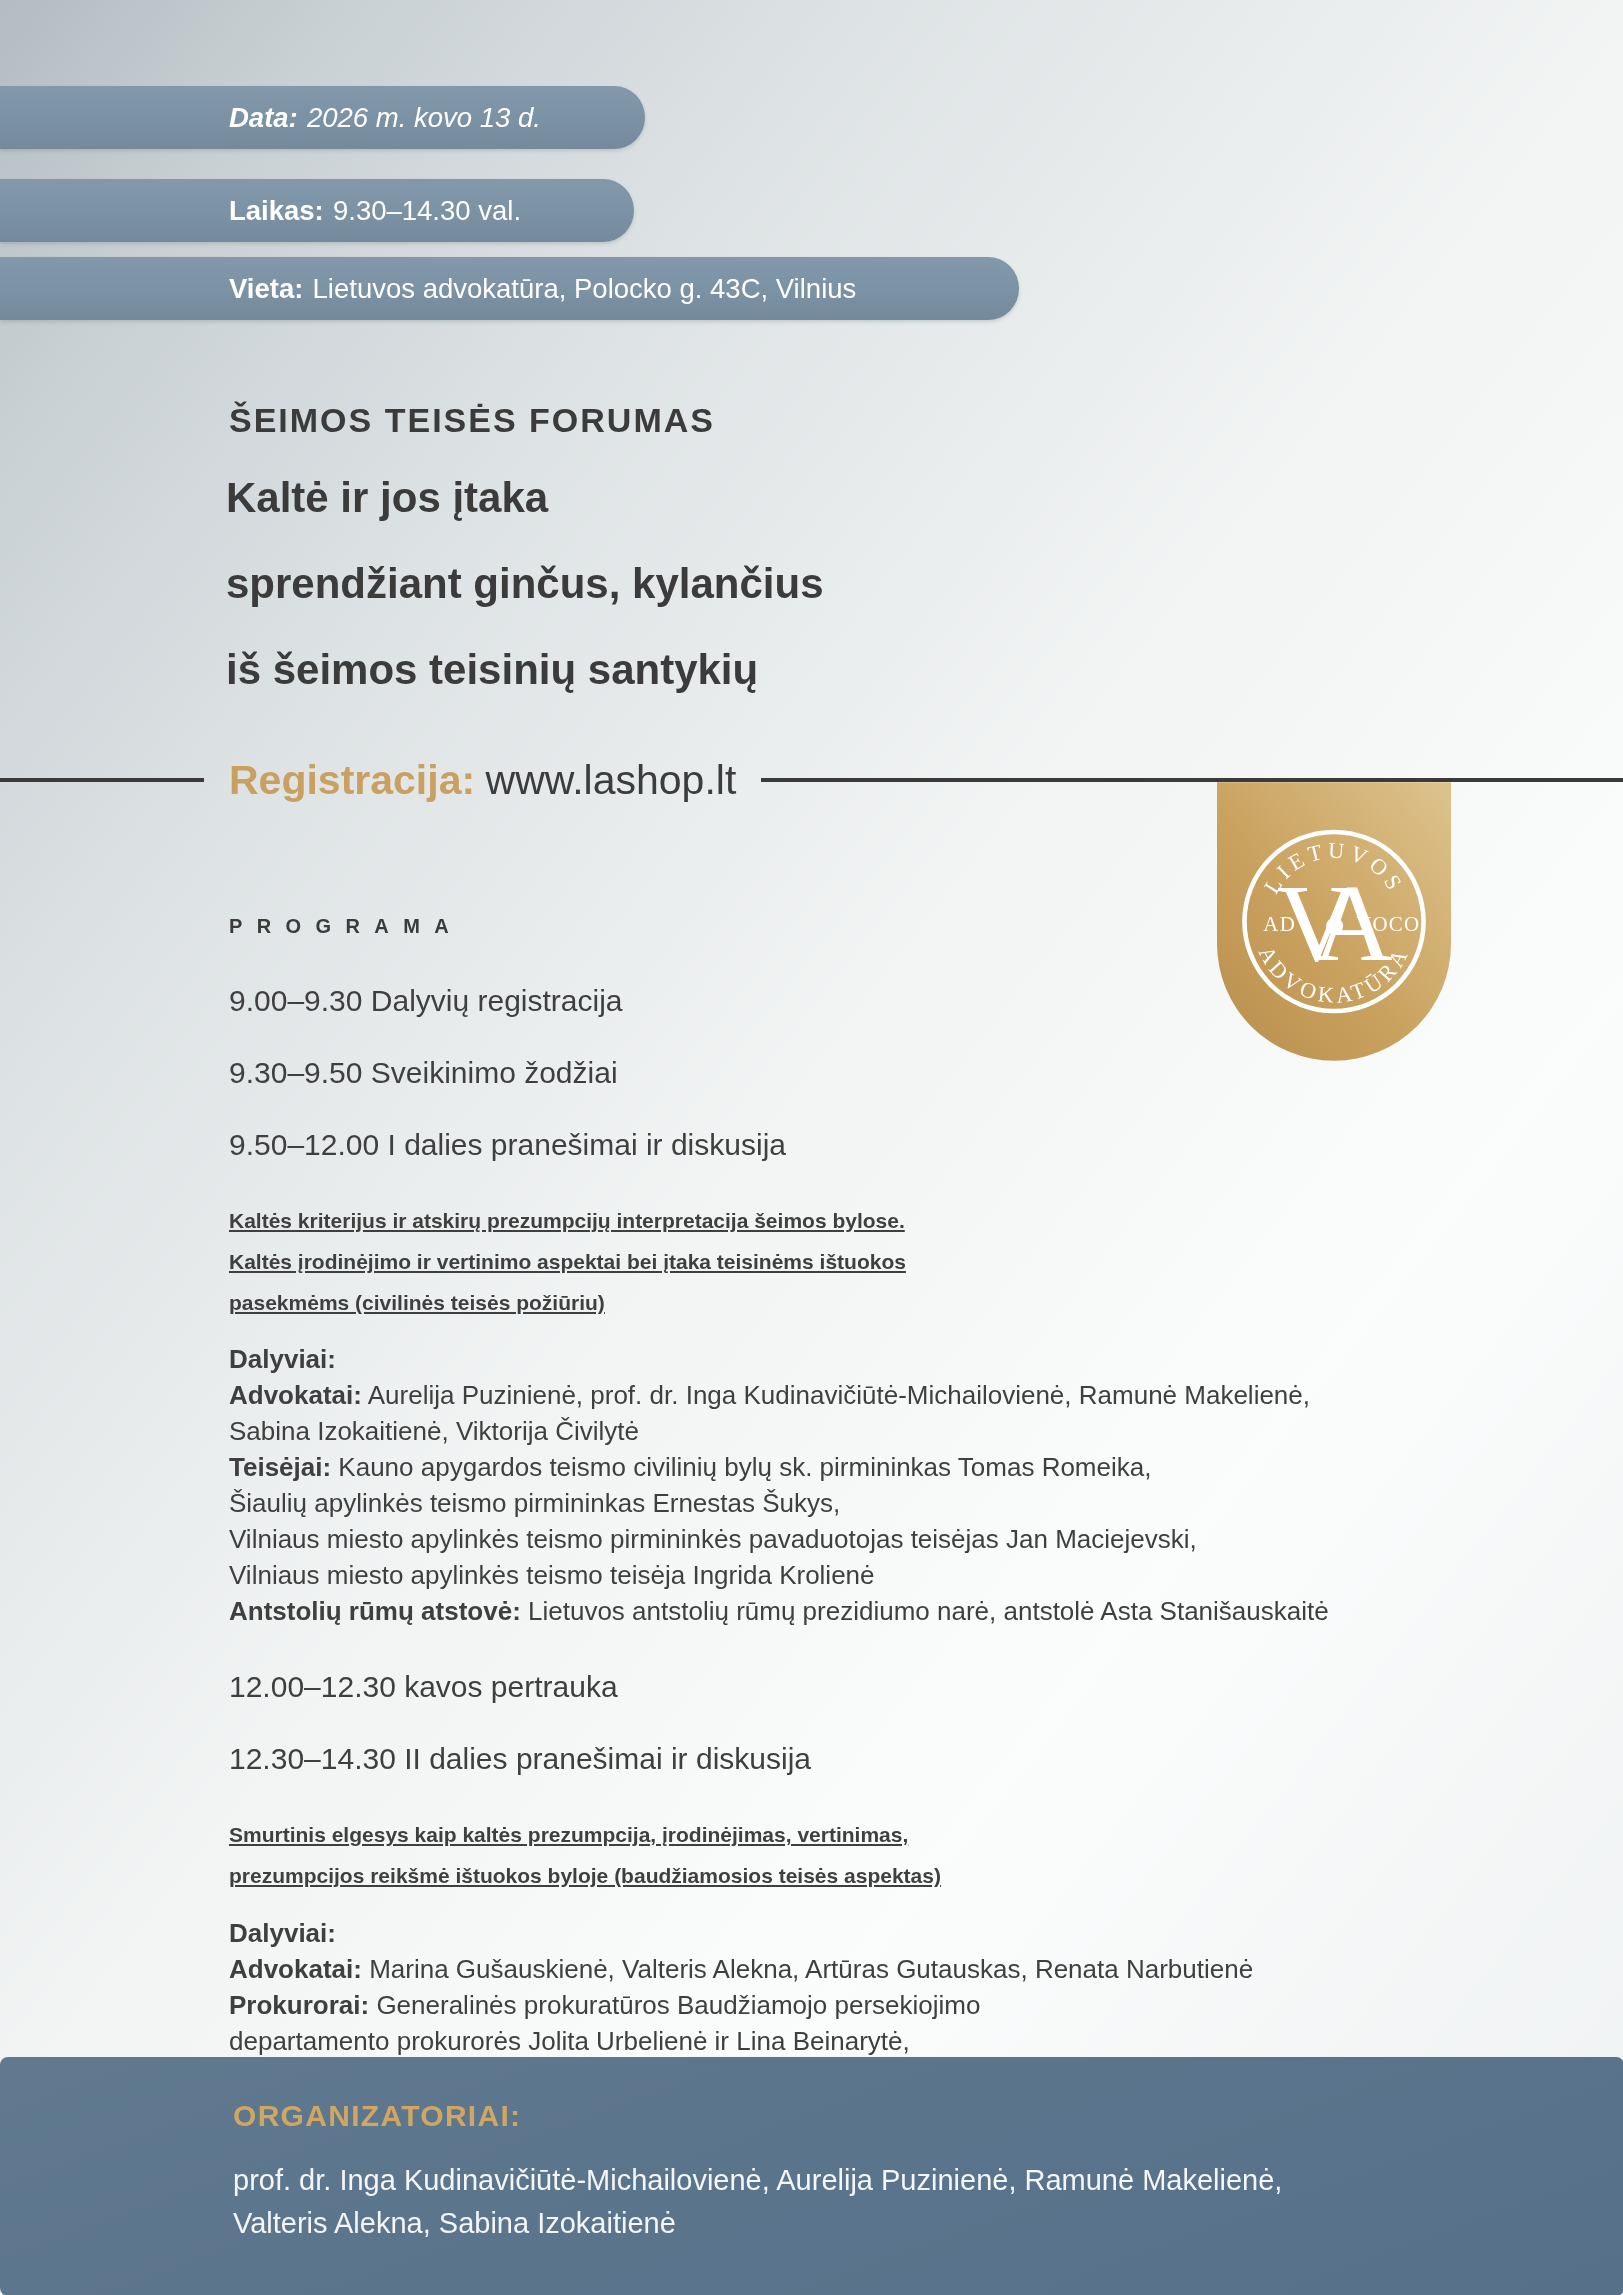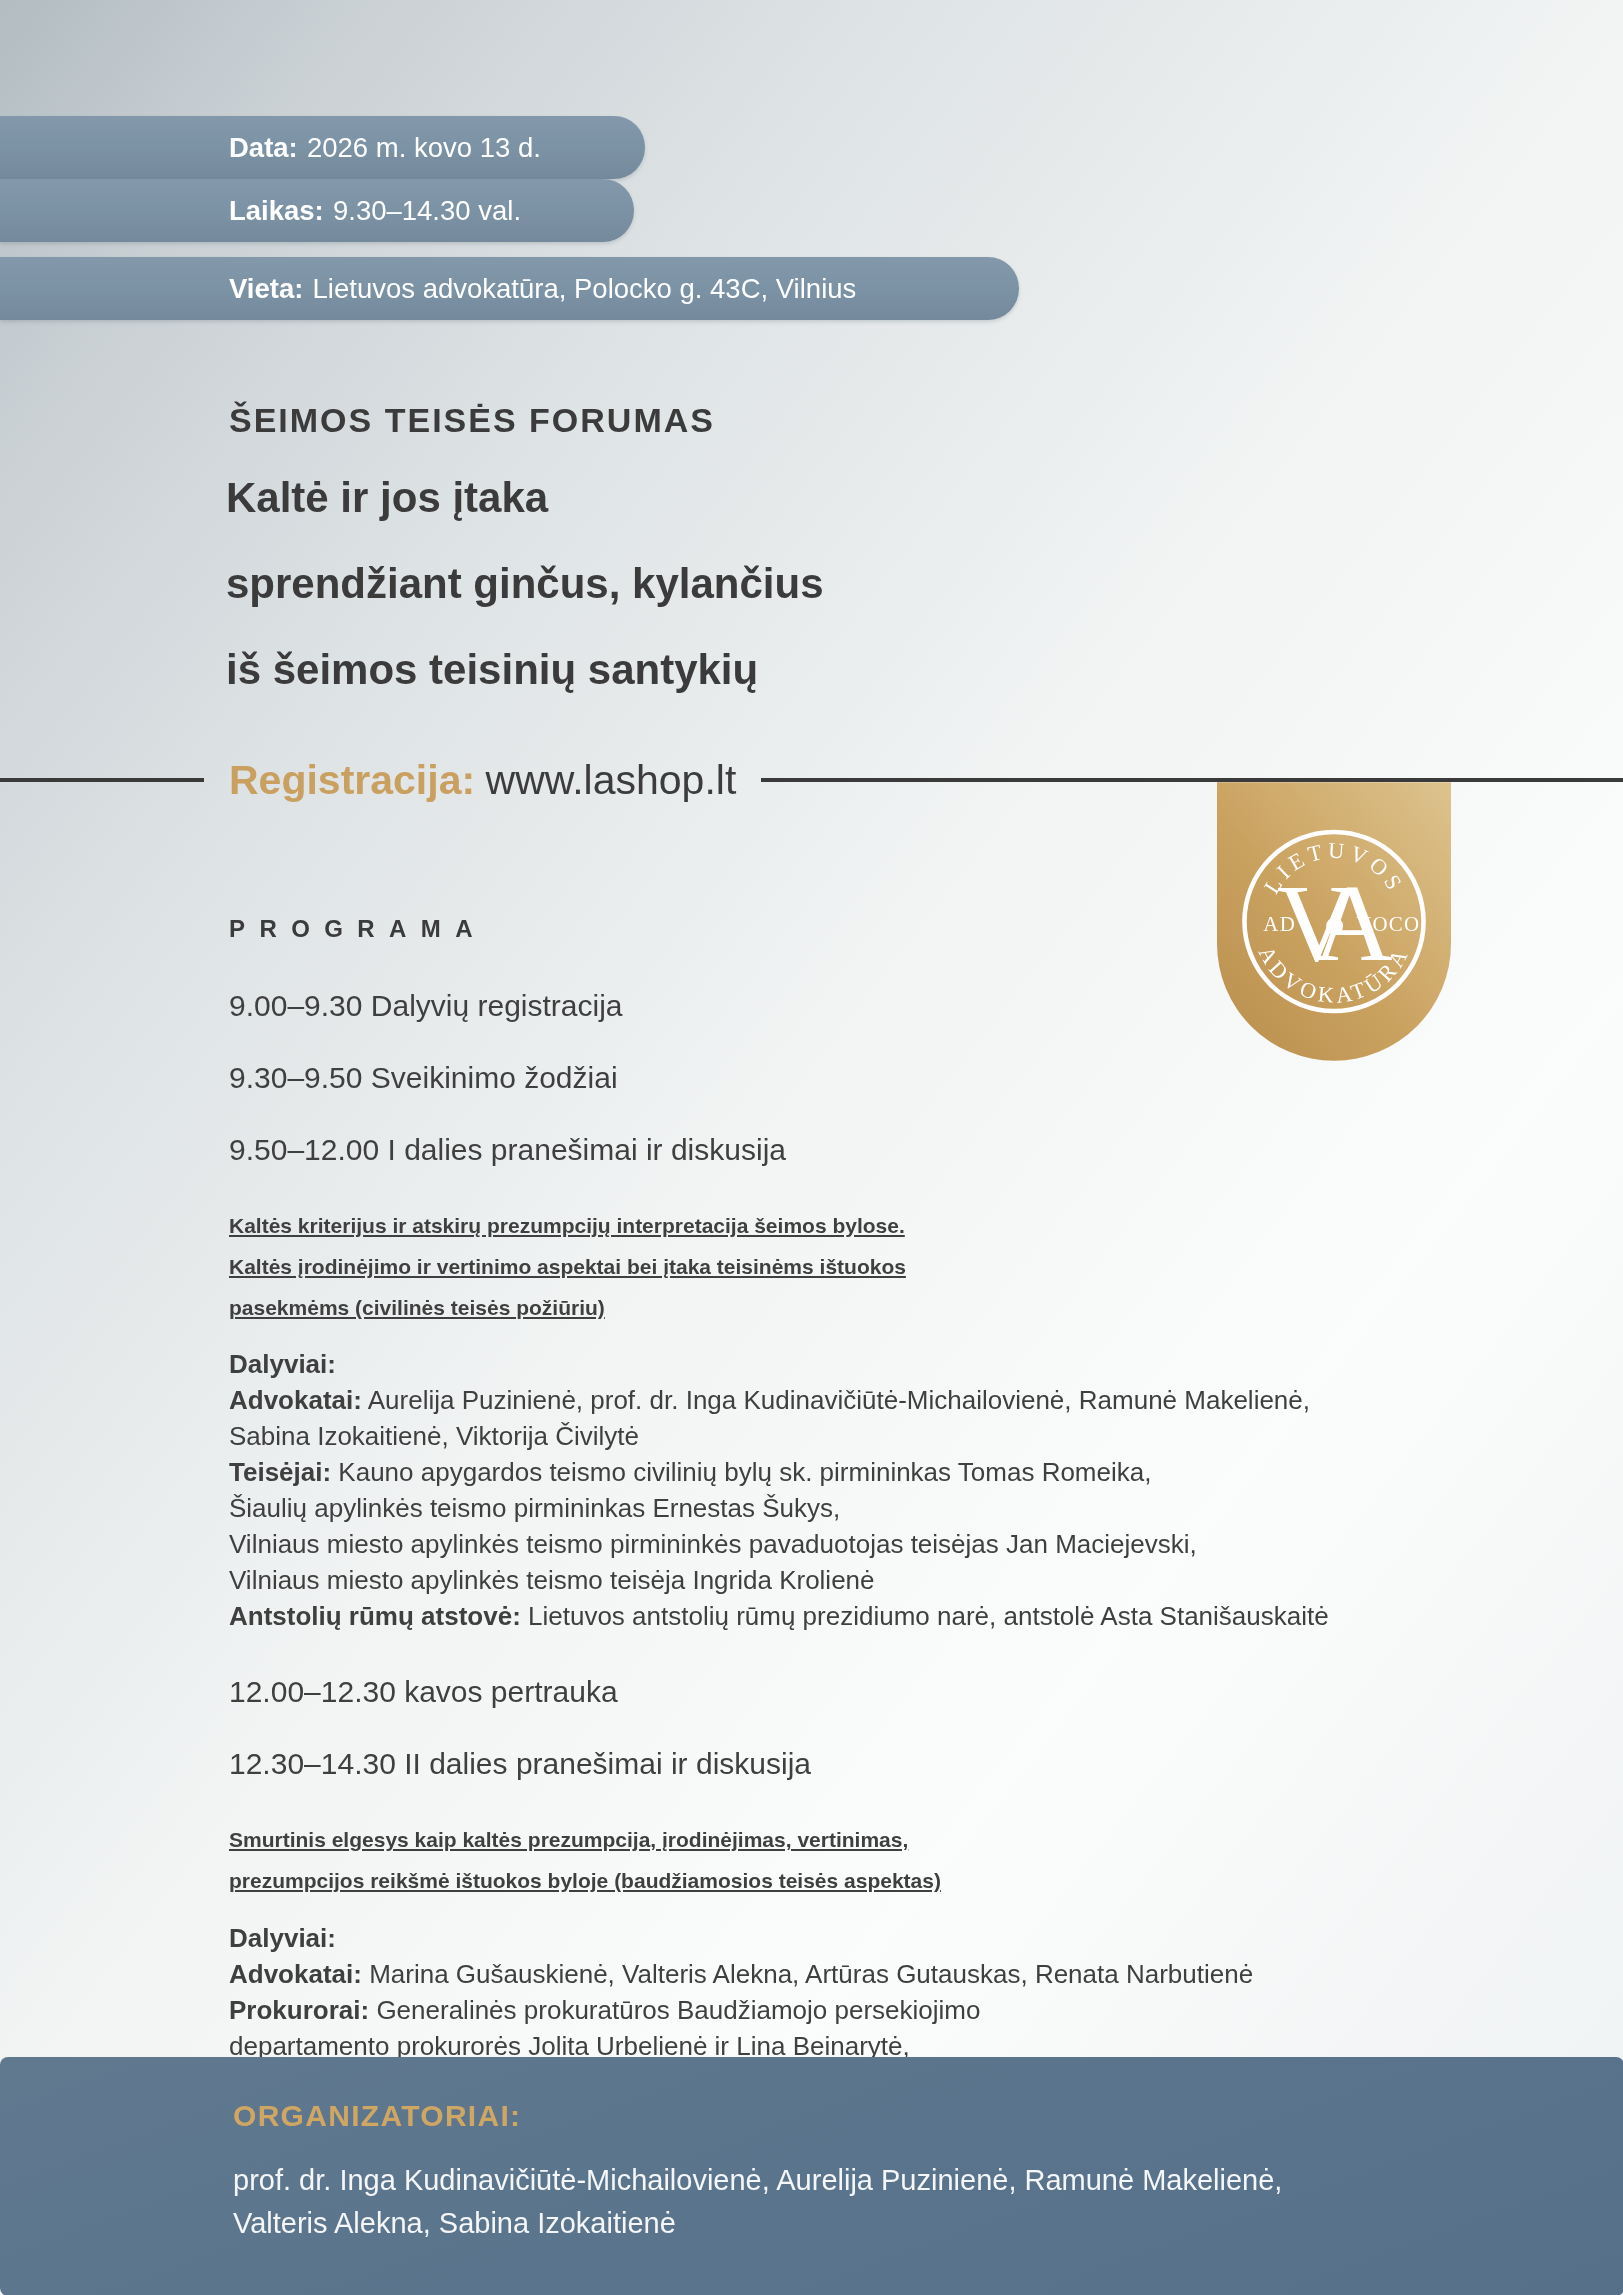--- a/index.html
+++ b/index.html
@@ -10,21 +10,21 @@
   }
   
   .info-bar{
     position:absolute;left:0;height:63px;line-height:63px;
     background:linear-gradient(180deg,#8398ab 0%,#7b91a4 55%,#75899c 100%);
     border-radius:0 31px 31px 0;
     color:#ffffff;font-size:27.5px;padding-left:229px;box-sizing:border-box;
     white-space:nowrap;box-shadow:0 2px 3.9px rgba(60,75,90,.18);
   }
   .info-bar .lbl{font-weight:bold;margin-right:9.2px;}
-  #bar-data{top:116px;width:645px;}
+  #bar-data{top:86px;width:645px;font-style:italic;}
   #bar-laikas{top:179px;width:634px;}
   #bar-vieta{top:257px;width:1019px;}
   
   .kicker{
     position:absolute;left:229px;top:401px;
     font-size:34px;font-weight:600;letter-spacing:2px;color:#3b3b3b;white-space:nowrap;
   }
   .title{
     position:absolute;left:226px;top:455px;
     font-size:42px;font-weight:bold;line-height:86px;color:#3b3b3b;white-space:nowrap;
@@ -37,21 +37,21 @@
   .reg-rule{height:3.3px;background:#3a3a3a;}
   .reg-rule.left{width:204px;margin-right:25px;flex:none;}
   .reg-rule.right{flex:1;margin-left:25px;}
   .reg-text{font-size:41px;white-space:nowrap;}
   .reg-text .reg-label{color:#c9a05f;font-weight:bold;margin-right:10.5px;}
   .reg-text .reg-url{color:#3c3c3c;}
   
   .badge{position:absolute;left:1217px;top:782px;width:234px;height:279px;}
   
   .program{position:absolute;left:229px;top:915px;width:1375px;color:#3f3f3f;}
-  .program-heading{font-size:24px;font-weight:bold;letter-spacing:14.4px;color:#3b3b3b;margin:0 0 46px 0;}
+  .program-heading{font-size:20px;font-weight:bold;letter-spacing:14.4px;color:#3b3b3b;margin:0 0 46px 0;}
   .time-item{font-size:30px;margin:0 0 38px 0;white-space:nowrap;}
   .topic{font-size:21px;font-weight:bold;line-height:41px;margin:3.9px 0 18.3px 0;text-decoration:underline;}
   .topic div{white-space:nowrap;}
   .participants{font-size:26px;line-height:36px;margin:0 0 0 0;}
   .participants .p-label{font-weight:bold;}
   .participants .grp-line{white-space:nowrap;}
   .participants .grp-line strong{font-weight:bold;}
   .spacer-lg{height:41px;}
   
   .footer{

